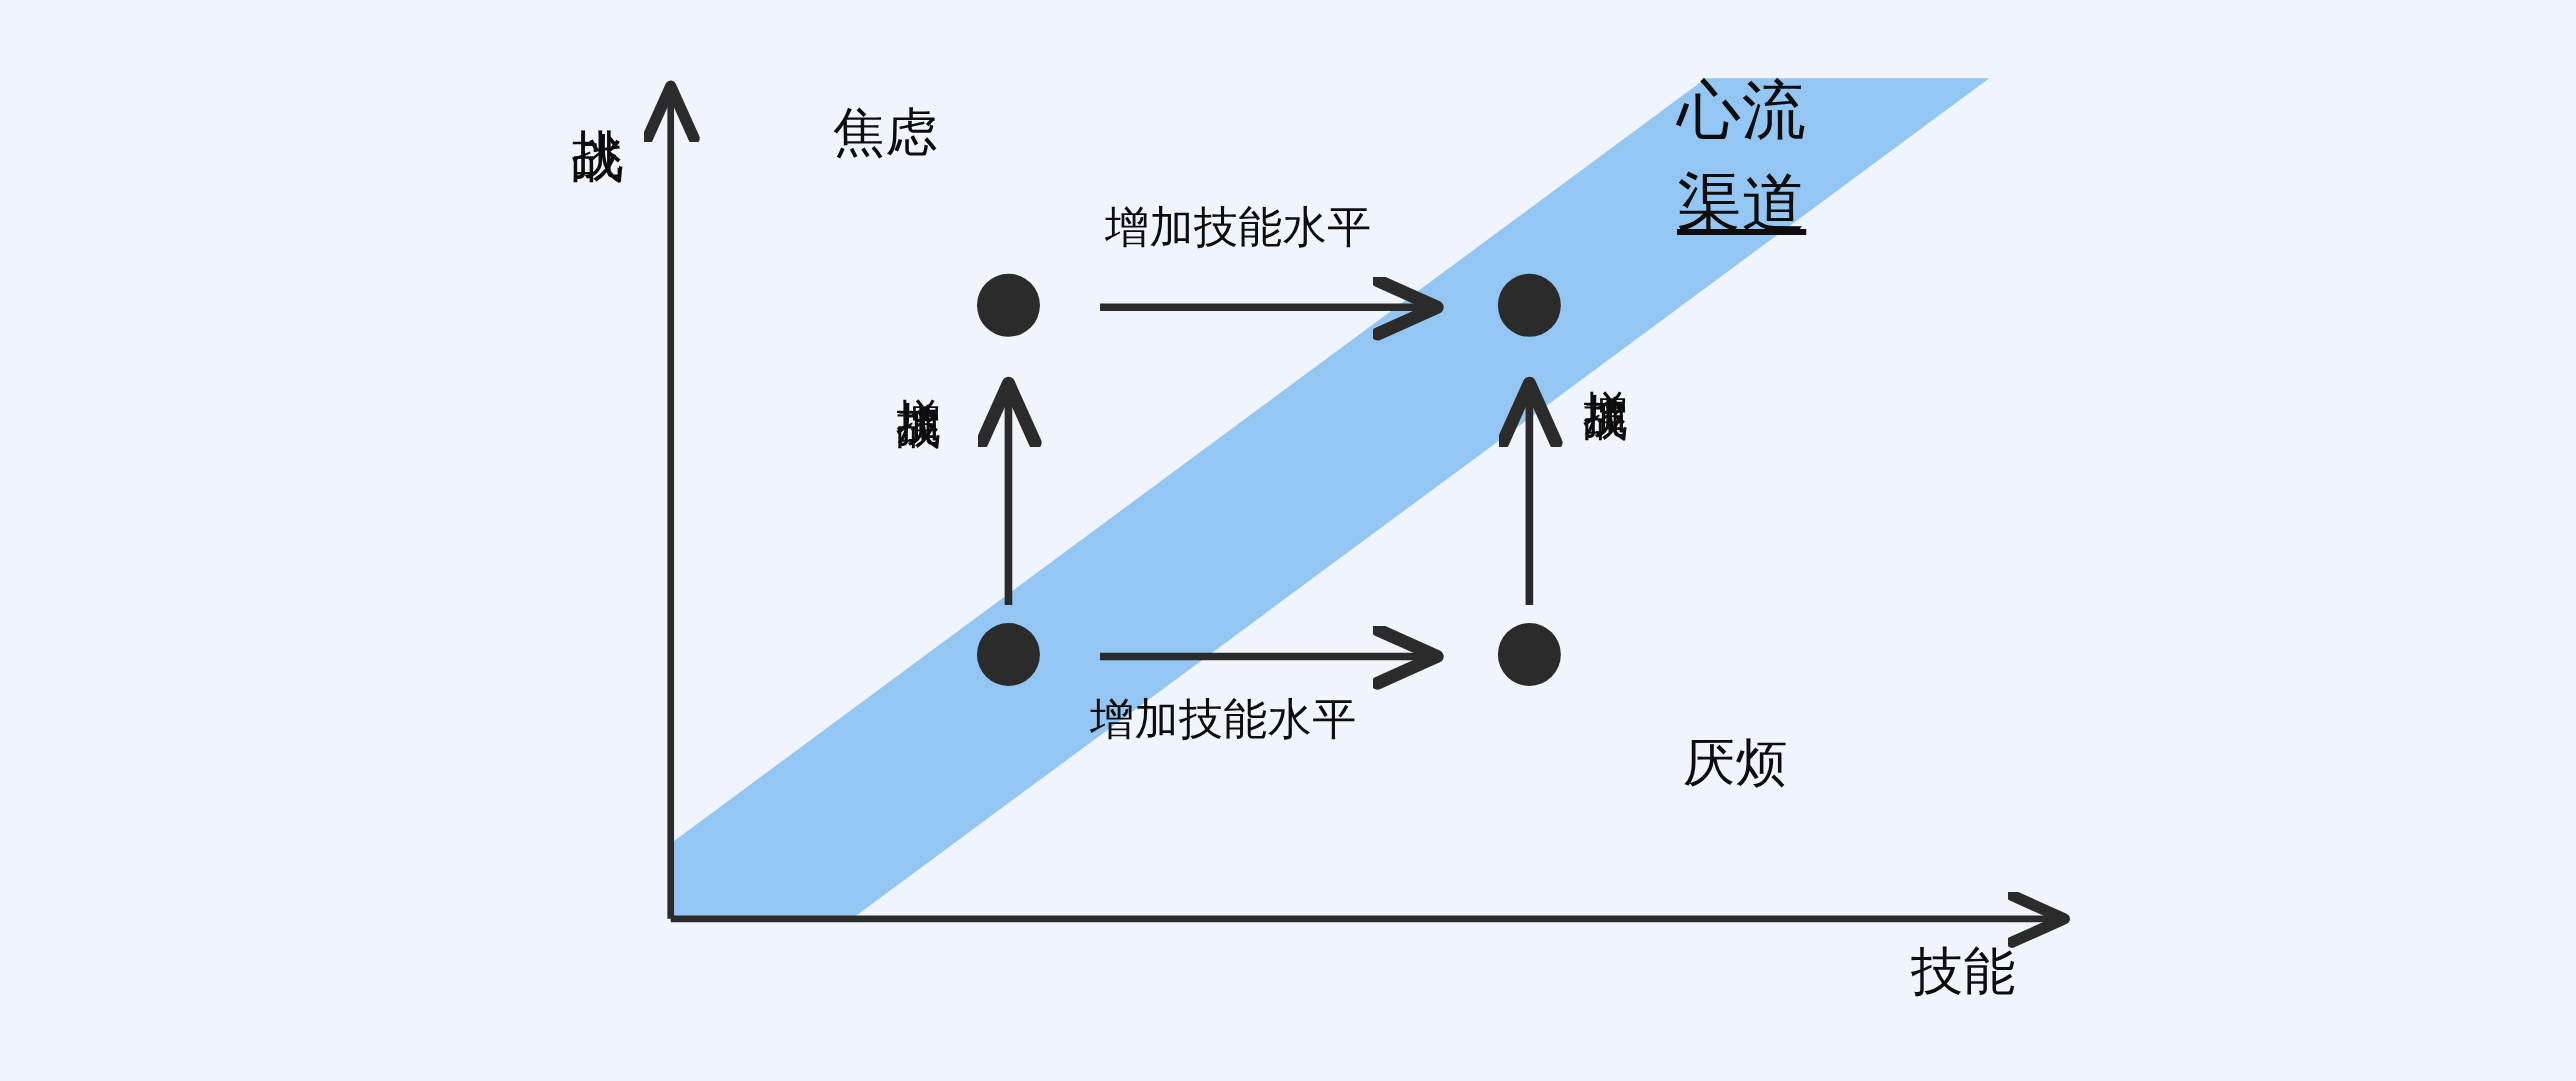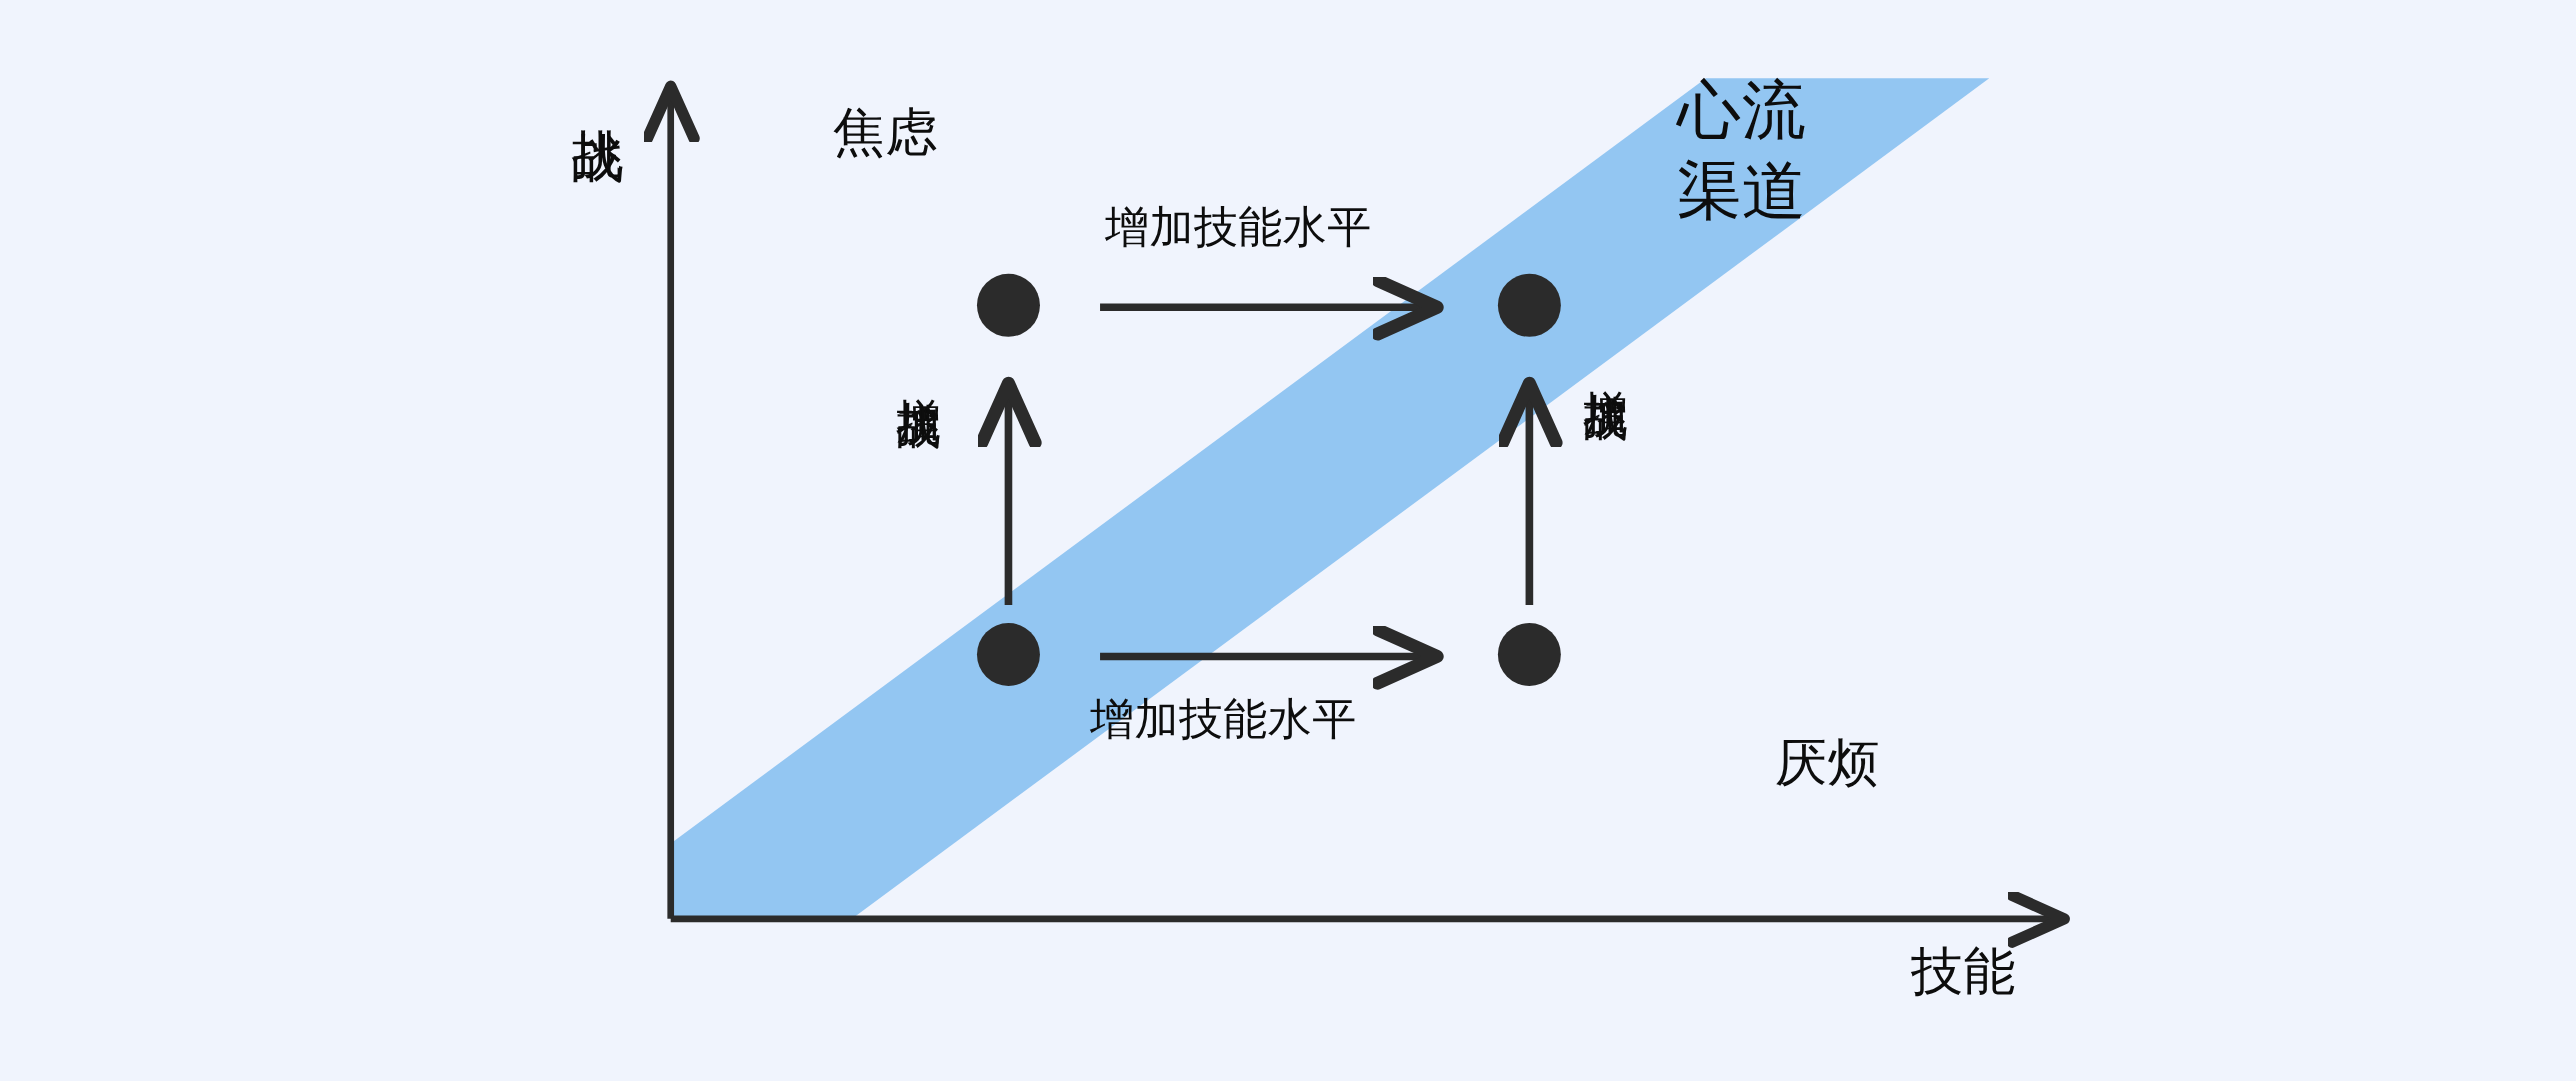--- a/index.html
+++ b/index.html
@@ -78,25 +78,25 @@
     <circle cx="1057" cy="686" r="33" fill="#2b2b2b"></circle>
     <circle cx="1603" cy="686" r="33" fill="#2b2b2b"></circle>
   </svg>
 
   <div class="lbl vert axis-label" style="left:572px; top:88px;">挑战</div>
 
   <div class="lbl axis-label" style="left:1911px; top:943px;">技能</div>
 
   <div class="lbl zone-label" style="left:833px; top:105px;">焦虑</div>
 
-  <div class="lbl zone-label" style="left:1775px; top:735px;">厌烦</div>
+  <div class="lbl zone-label" style="left:1683px; top:735px;">厌烦</div>
 
   <div style="position:absolute; left:1677px; top:76px;">
     <div class="lbl flow-label" style="position:relative;">心流</div>
-    <div class="lbl flow-label" style="position:relative; margin-top:12px;">渠道</div>
+    <div class="lbl flow-label" style="position:relative; margin-top:24px;text-decoration:underline;">渠道</div>
   </div>
 
   <div class="lbl arrow-label" style="left:1105px; top:203px;">增加技能水平</div>
 
   <div class="lbl arrow-label" style="left:1090px; top:695px;">增加技能水平</div>
 
   <div class="lbl vert arrow-label" style="left:897px; top:363px;">增加挑战</div>
 
   <div class="lbl vert arrow-label" style="left:1584px; top:355px;">增加挑战</div>
 

